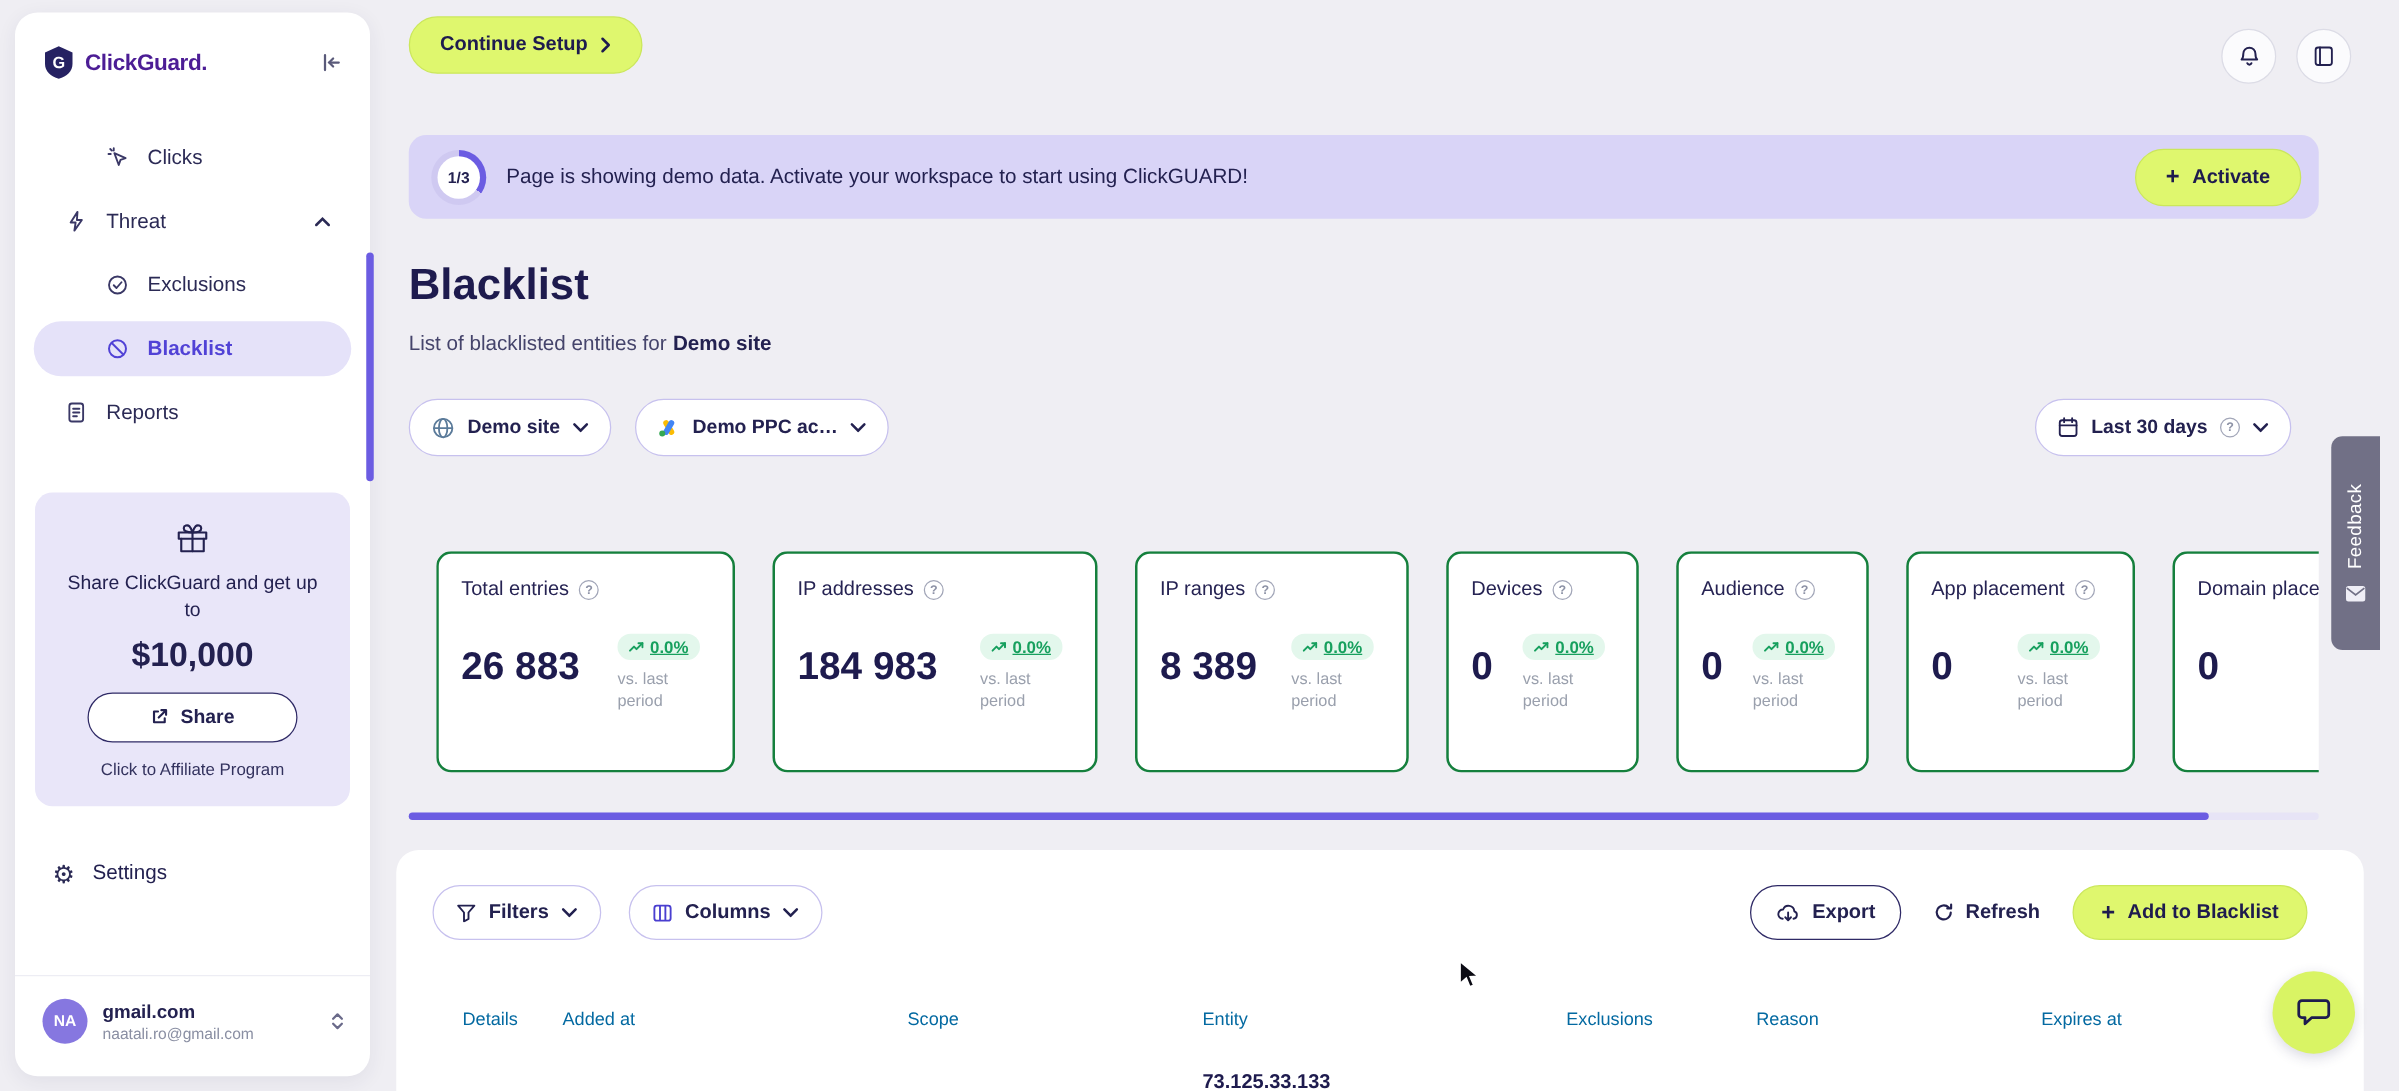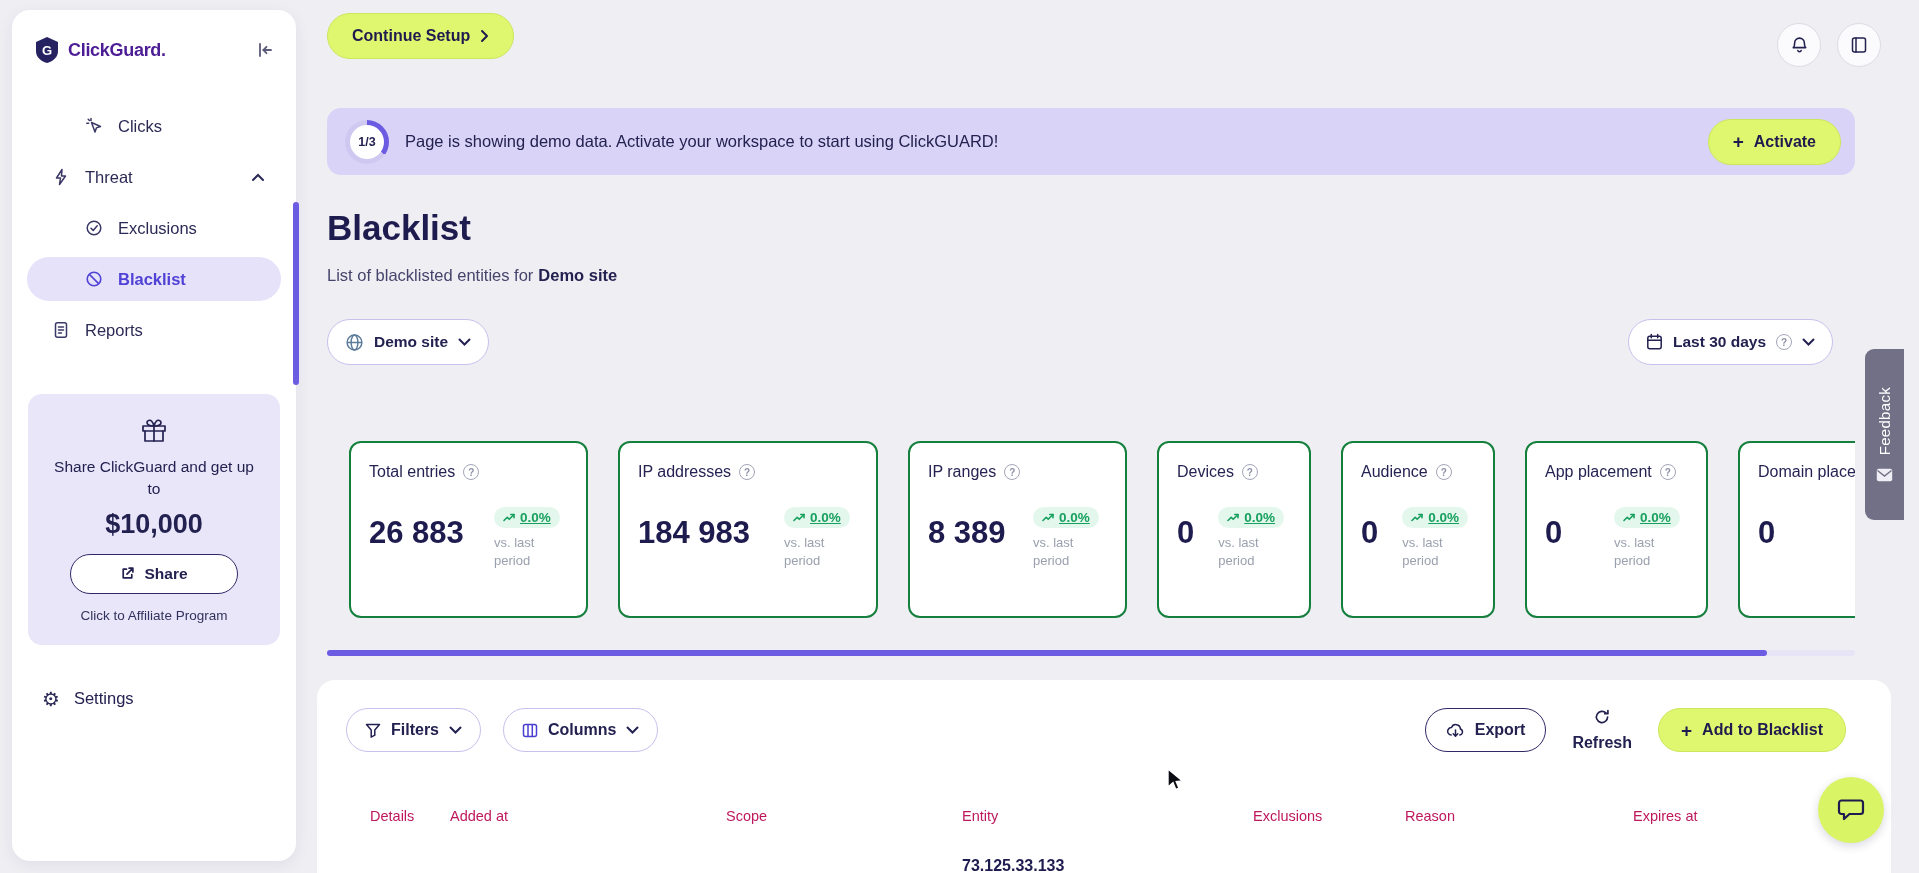--- a/index.html
+++ b/index.html
@@ -173,28 +173,28 @@
   }
   .columns-pill{ margin-left:22px; }
   .toolbar-right{ margin-left:auto; display:flex; align-items:center; gap:26px; }
   .export-btn{
     height:44px; border-radius:22px; border:1.6px solid #2f2a66; background:#fff;
     display:inline-flex; align-items:center; gap:10px; padding:14px 20px;
     font-size:16px; font-weight:700; color:#232150; cursor:pointer;
   }
   .refresh-btn{
     display:inline-flex; align-items:center; gap:9px;
-    font-size:16px; font-weight:600; color:#232150; cursor:pointer; background:none; border:none;flex-direction:column;
+    font-size:16px; font-weight:600; color:#232150; cursor:pointer; background:none; border:none;
   }
   .add-btn{ height:44px; padding:0 22px; border-radius:22px; }
 
   .table-header{
     margin-top:56px; padding-left:24px;
     display:grid; grid-template-columns:80px 276px 236px 291px 152px 228px 1fr;
-    font-size:14.5px; color:#be185d;
+    font-size:14.5px; color:#0369a1;
   }
   .partial-row{
     margin-top:33px; padding-left:24px;
     display:grid; grid-template-columns:80px 276px 236px 291px 152px 228px 1fr;
     font-size:16px; font-weight:700; color:#1e1b4e;
   }
 
   
   .feedback-tab{
     position:absolute; left:1865px; top:349px; width:39px; height:171px;
@@ -309,20 +309,33 @@
       <span>Share</span>
     </div>
     <div class="promo-aff">Click to Affiliate Program</div>
   </div>
 
   <div class="settings-row">
     <span class="gear">⚙</span>
     <span>Settings</span>
   </div>
 
+  <div class="user-row">
+    <div class="avatar">NA</div>
+    <div>
+      <div class="user-name">gmail.com</div>
+      <div class="user-email">naatali.ro@gmail.com</div>
+    </div>
+    <span class="user-caret">
+      <svg width="12" height="16" viewBox="0 0 12 16" fill="none" stroke="currentColor" stroke-width="1.8" stroke-linecap="round" stroke-linejoin="round">
+          <path d="M2.5 6 6 2.5 9.5 6"></path>
+          <path d="M2.5 10 6 13.5 9.5 10"></path>
+        </svg>
+    </span>
+  </div>
 </div>
 <div class="sb-scroll-thumb"></div>
 
 <button class="lime-btn continue-setup">
   <span>Continue Setup</span>
   <span>
     <svg width="9" height="14" viewBox="0 0 9 14" fill="none" stroke="#1e1b4e" stroke-width="2" stroke-linecap="round" stroke-linejoin="round">
         <path d="M2 2l5 5-5 5"></path>
       </svg>
   </span>
@@ -368,20 +381,33 @@
           <circle cx="9" cy="9" r="7"></circle>
           <ellipse cx="9" cy="9" rx="3.2" ry="7"></ellipse>
           <path d="M2.3 9h13.4"></path>
         </svg>
     </span>
     <span>Demo site</span>
     <svg width="13" height="8" viewBox="0 0 13 8" fill="none" stroke="#232150" stroke-width="2" stroke-linecap="round">
         <path d="M1.5 1.5 6.5 6.5 11.5 1.5"></path>
       </svg>
   </div>
+  <div class="pill">
+    <span>
+      <svg width="18" height="17" viewBox="0 0 18 17">
+          <rect x="6.7" y="1.5" width="4.6" height="13" rx="2.3" transform="rotate(-30 9 8)" fill="#fbbc04"></rect>
+          <rect x="6.7" y="1.5" width="4.6" height="13" rx="2.3" transform="rotate(30 9 8)" fill="#4285f4"></rect>
+          <circle cx="3.8" cy="12.7" r="2.4" fill="#34a853"></circle>
+        </svg>
+    </span>
+    <span>Demo PPC ac…</span>
+    <svg width="13" height="8" viewBox="0 0 13 8" fill="none" stroke="#232150" stroke-width="2" stroke-linecap="round">
+        <path d="M1.5 1.5 6.5 6.5 11.5 1.5"></path>
+      </svg>
+  </div>
 </div>
 
 <div class="pill date-pill">
   <span>
     <svg width="17" height="18" viewBox="0 0 17 18" fill="none" stroke="#232150" stroke-width="1.5" stroke-linecap="round">
         <rect x="1.8" y="3.2" width="13.4" height="12.6" rx="2"></rect>
         <path d="M5.3 1.5v3.2M11.7 1.5v3.2M1.8 7.3h13.4"></path>
       </svg>
   </span>
   <span>Last 30 days</span>

